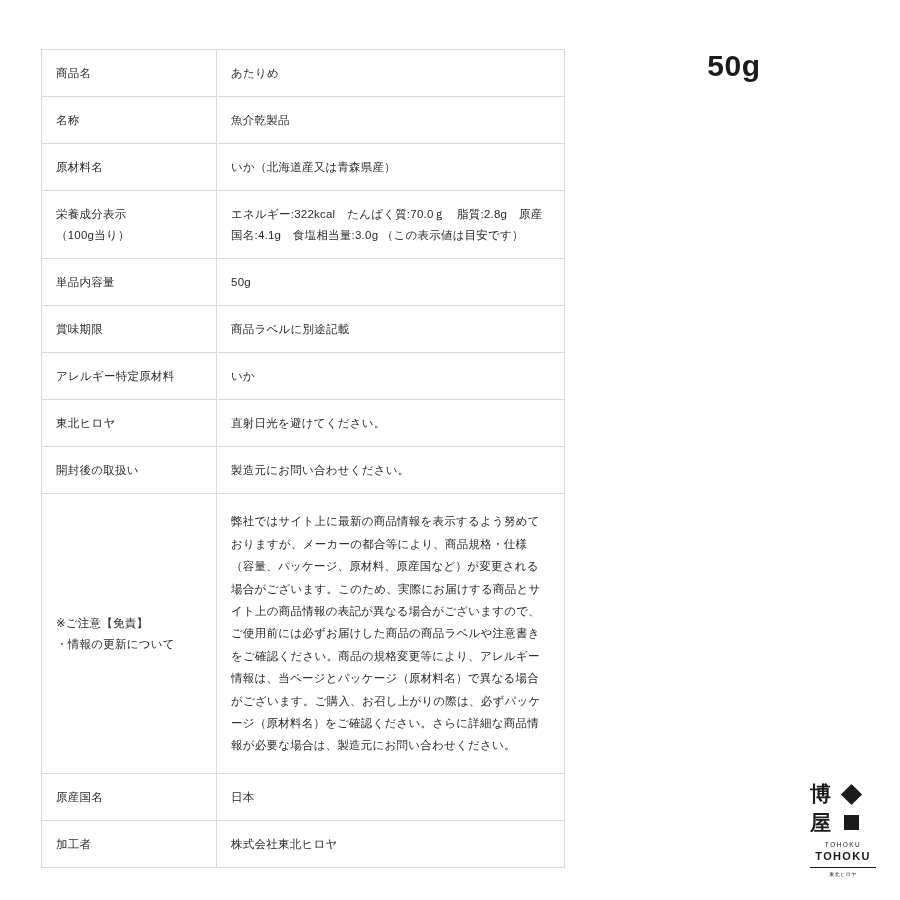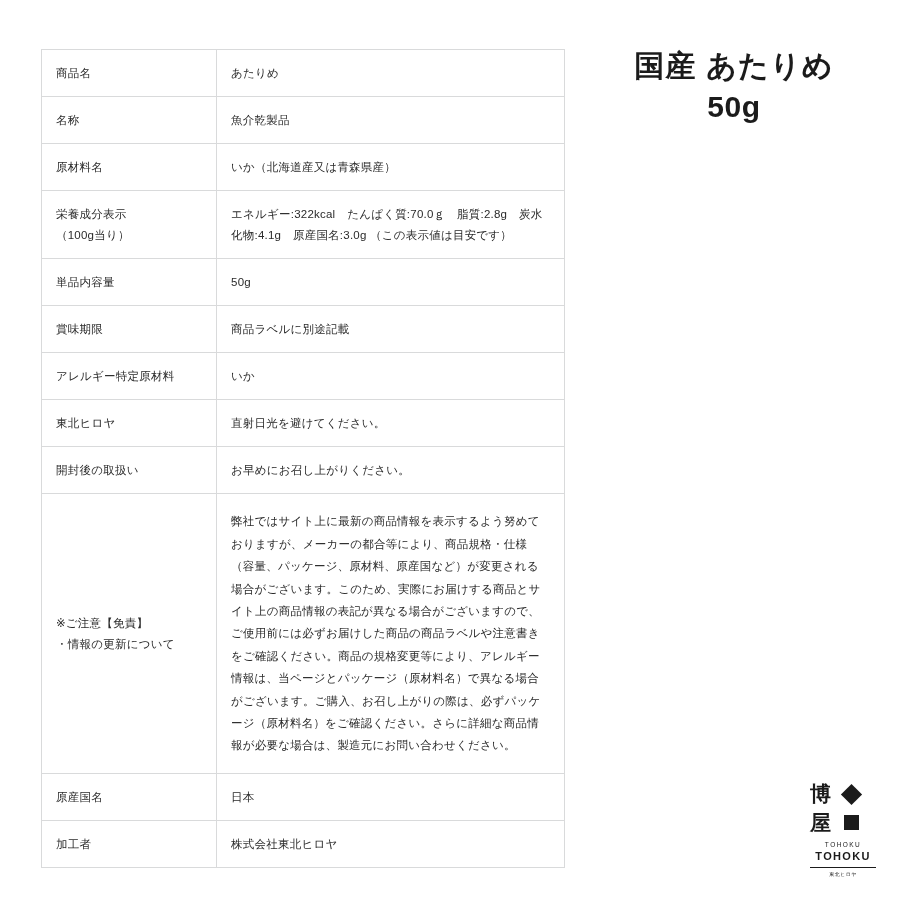--- a/index.html
+++ b/index.html
@@ -170,21 +170,21 @@
         <td class="label">
             <span class="label-line">原材料名</span>
           </td>
         <td class="value">いか（北海道産又は青森県産）</td>
       </tr>
       <tr class="tall">
         <td class="label">
           <span class="label-line">栄養成分表示</span>
           <span class="label-line">（100g当り）</span>
         </td>
-        <td class="value">エネルギー:322kcal　たんぱく質:70.0ｇ　脂質:2.8g　炭水化物:4.1g　原産国名:3.0g （この表示値は目安です）</td>
+        <td class="value">エネルギー:322kcal　たんぱく質:70.0ｇ　脂質:2.8g　原産国名:4.1g　食塩相当量:3.0g （この表示値は目安です）</td>
       </tr>
       <tr>
         <td class="label">
             <span class="label-line">単品内容量</span>
           </td>
         <td class="value">50g</td>
       </tr>
       <tr>
         <td class="label">
             <span class="label-line">賞味期限</span>
@@ -200,21 +200,21 @@
       <tr>
         <td class="label">
             <span class="label-line">東北ヒロヤ</span>
           </td>
         <td class="value">直射日光を避けてください。</td>
       </tr>
       <tr>
         <td class="label">
             <span class="label-line">開封後の取扱い</span>
           </td>
-        <td class="value">お早めにお召し上がりください。</td>
+        <td class="value">製造元にお問い合わせください。</td>
       </tr>
       <tr class="note">
         <td class="label">
           <span class="label-line">※ご注意【免責】</span>
           <span class="label-line">・情報の更新について</span>
         </td>
         <td class="value">弊社ではサイト上に最新の商品情報を表示するよう努めておりますが、メーカーの都合等により、商品規格・仕様（容量、パッケージ、原材料、原産国など）が変更される場合がございます。このため、実際にお届けする商品とサイト上の商品情報の表記が異なる場合がございますので、ご使用前には必ずお届けした商品の商品ラベルや注意書きをご確認ください。商品の規格変更等により、アレルギー情報は、当ページとパッケージ（原材料名）で異なる場合がございます。ご購入、お召し上がりの際は、必ずパッケージ（原材料名）をご確認ください。さらに詳細な商品情報が必要な場合は、製造元にお問い合わせください。</td>
       </tr>
       <tr>
         <td class="label">
@@ -225,21 +225,20 @@
       <tr>
         <td class="label">
             <span class="label-line">加工者</span>
           </td>
         <td class="value">株式会社東北ヒロヤ</td>
       </tr>
     </tbody>
   </table>
 
   <div class="title-block">
-    <div class="title-line1">国産 あたりめ</div>
     <div class="title-line2">50g</div>
   </div>
 
   <div class="logo-block">
     <div class="logo-mark">
       <span class="logo-kanji k1">博</span>
       <span class="logo-kanji k2">屋</span>
       <span class="logo-diamond"></span>
       <span class="logo-square"></span>
     </div>

